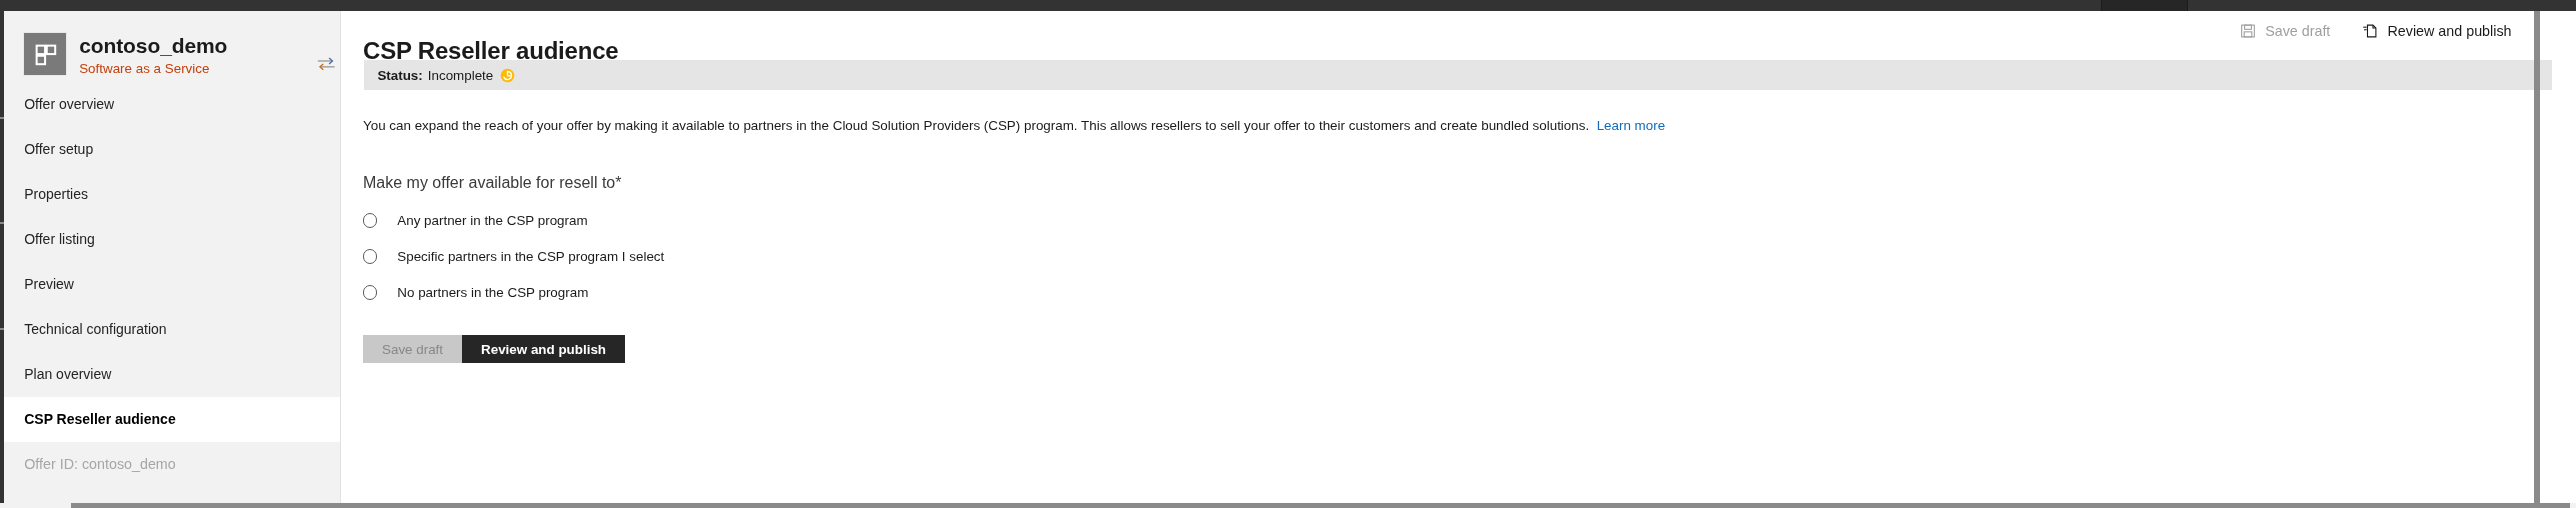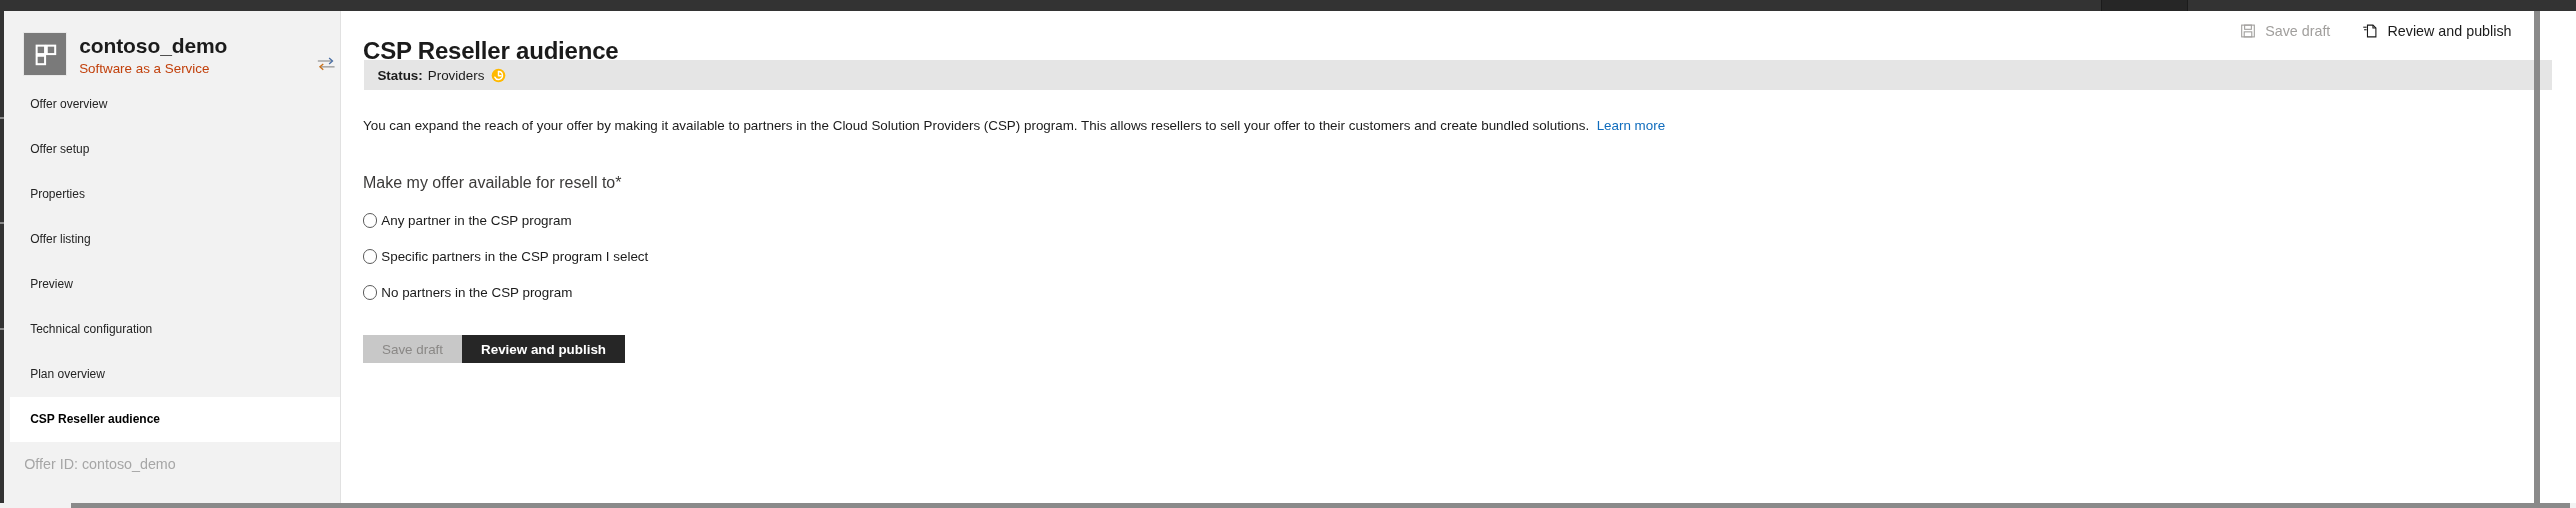--- a/index.html
+++ b/index.html
@@ -113,25 +113,24 @@
     top: 44px;
     width: 18.4px;
     height: 17px;
   }
 
   .nav-list { list-style: none; margin: 0; padding: 0; }
   .nav-item {
     height: 45px;
     line-height: 45px;
     padding-left: 20px;
-    font-size: 12px;
+    font-size: 14px;
     color: #242424;
     white-space: nowrap;
     box-sizing: border-box;
-    margin-left: 6px;
   }
   .nav-item.selected {
     background: #ffffff;
     font-weight: bold;
     color: #000000;
   }
   .nav-footer {
     height: 45px;
     line-height: 45px;
     padding-left: 20px;
@@ -243,21 +242,21 @@
     width: 14.3px;
     height: 14.3px;
     border: 1.3px solid #5b5b5b;
     border-radius: 50%;
     box-sizing: border-box;
     flex: none;
     background: #ffffff;
     position: relative;
   }
   .radio-label {
-    margin-left: 4px;
+    margin-left: 20px;
     font-size: 13.4px;
     color: #1b1b1b;
     white-space: nowrap;
   }
 
   #footer-actions {
     margin-top: 28.5px;
     display: flex;
     align-items: center;
   }
@@ -405,21 +404,21 @@
               <line x1="2.5" y1="8" x2="5.5" y2="8" stroke="#1b1b1b" stroke-width="1.3"></line>
             </svg>
           </span>
           <span>Review and publish</span>
         </button>
       </div>
     </div>
 
     <div id="status-bar">
       <span id="status-label">Status:</span>
-      <span id="status-value">Providers</span>
+      <span id="status-value">Incomplete</span>
       <span id="status-icon">
         <svg width="15" height="15" viewBox="0 0 18 18" aria-hidden="true">
           <circle cx="9" cy="9" r="8.2" fill="#ffb900"></circle>
           <path d="M9 4.2 A4.8 4.8 0 1 1 4.6 11" fill="none" stroke="#ffffff" stroke-width="1.7" stroke-linecap="round"></path>
           <polyline points="9,4.2 9,9.3 12.2,9.3" fill="none" stroke="#ffffff" stroke-width="1.7" stroke-linecap="round" stroke-linejoin="round"></polyline>
         </svg>
       </span>
     </div>
 
     <div id="body-area">

